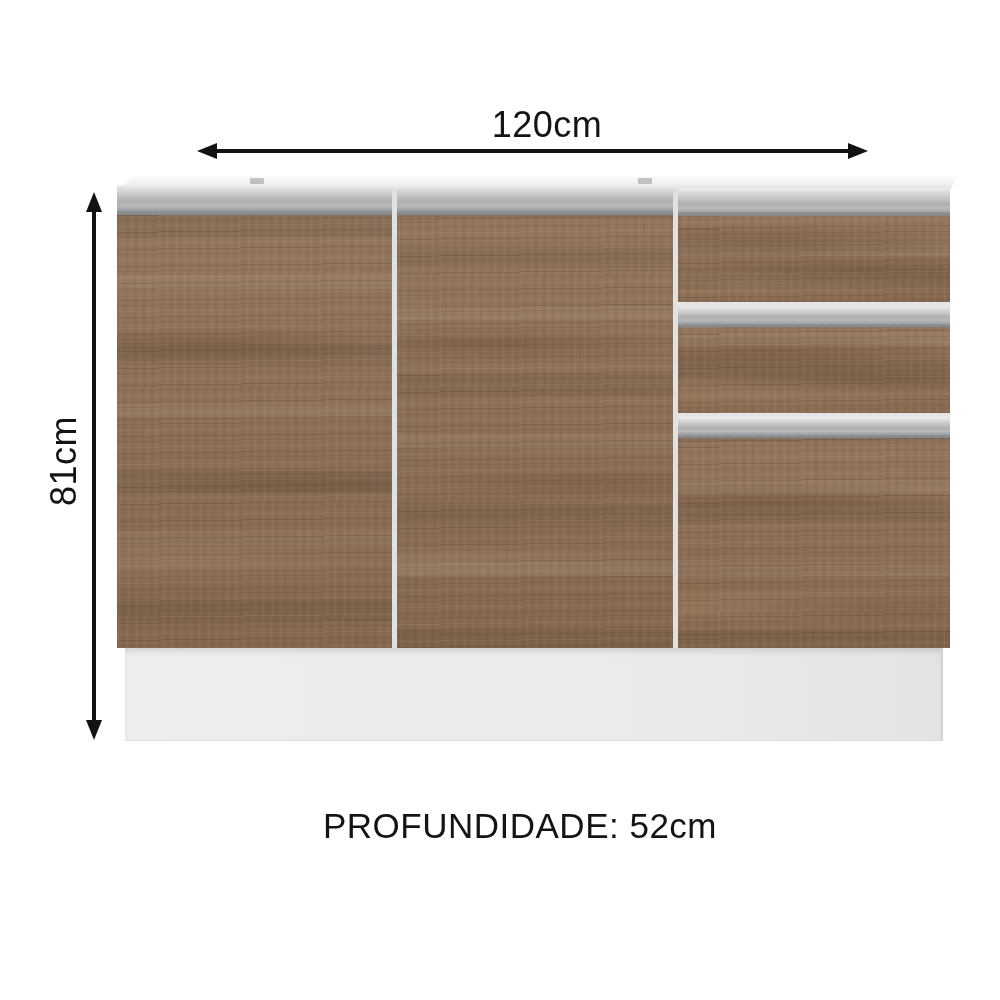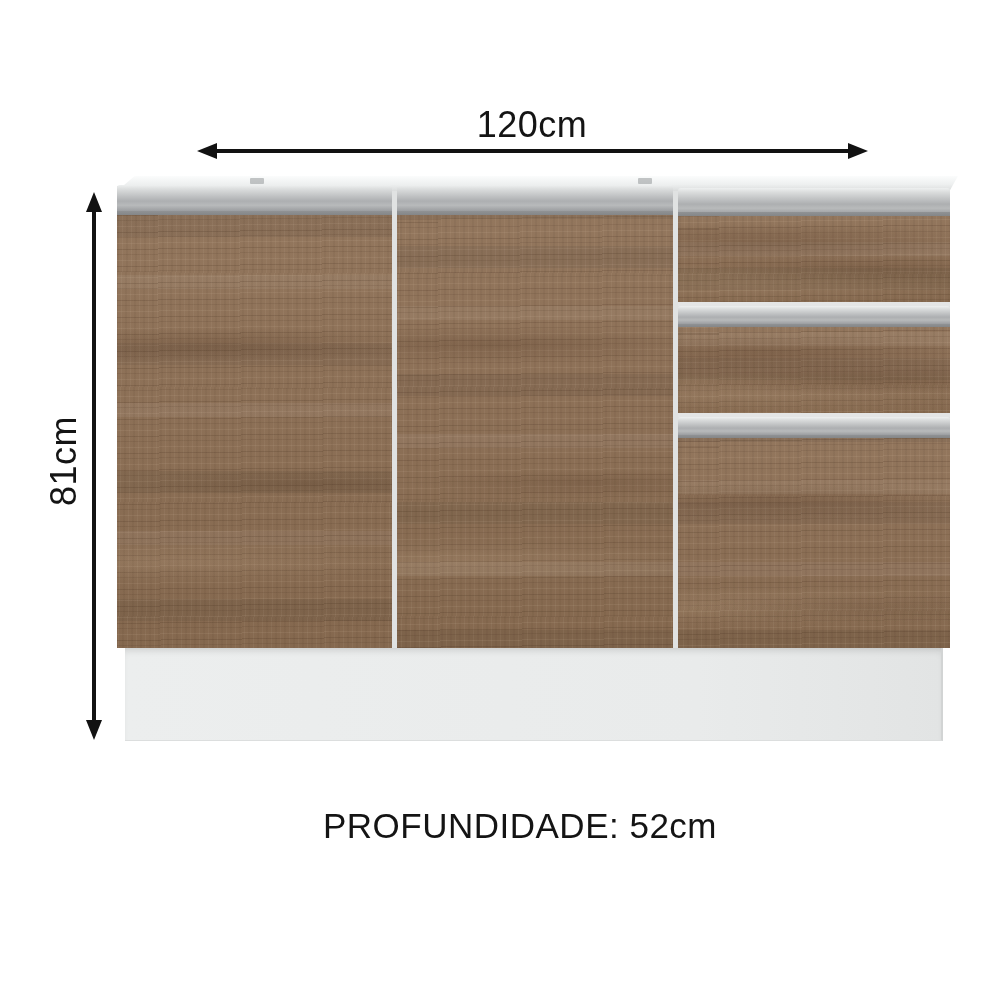--- a/index.html
+++ b/index.html
@@ -54,21 +54,21 @@
     background:linear-gradient(90deg,#eceeee 0%,#e9ebeb 70%,#e2e4e4 100%);
     border-right:2px solid #d2d4d4;border-bottom:1px solid #dcdede;
     box-shadow:inset 0 6px 8px -5px rgba(0,0,0,.18);
   }
 </style>
 </head>
 <body>
 
 <div id="page">
 
-  <div class="dim-label" style="left:197px;top:104px;width:670px;text-align:center;">120cm</div>
+  <div class="dim-label" style="left:212px;top:104px;width:670px;text-align:center;">120cm</div>
   <div class="arrow-h" style="left:197px;top:143px;width:671px;">
     <span class="head-l"></span>
     <span class="line"></span>
     <span class="head-r"></span>
   </div>
 
   <div class="dim-label" style="left:-6px;top:440px;width:140px;text-align:center;transform:rotate(-90deg);">81cm</div>
   <div class="arrow-v" style="left:86px;top:192px;height:548px;">
     <span class="head-t"></span>
     <span class="line"></span>

